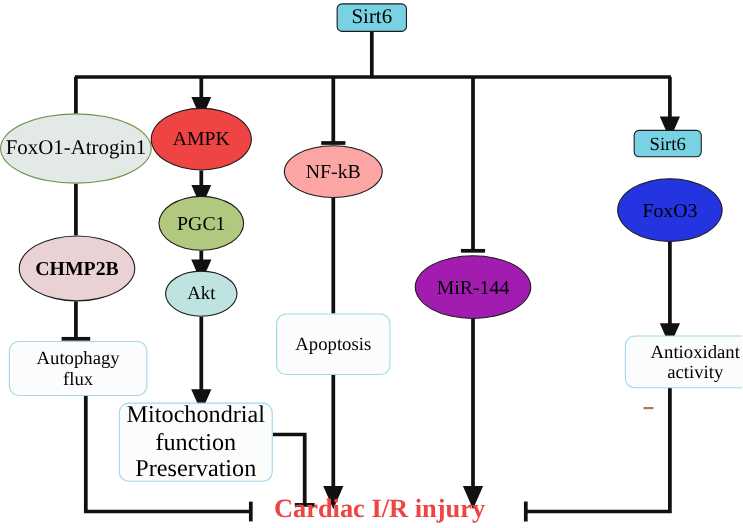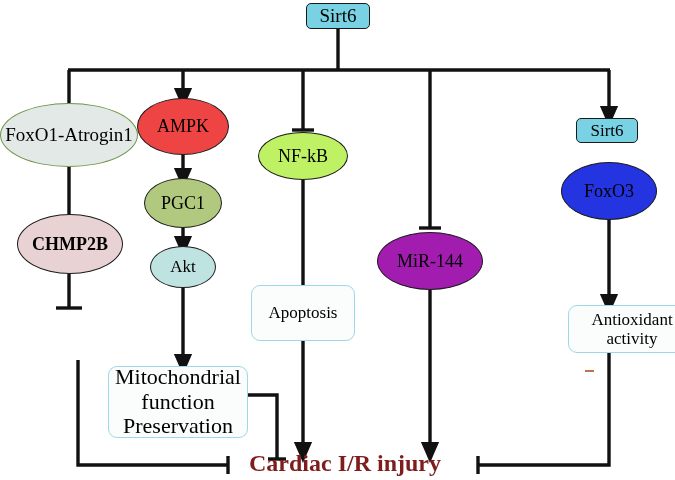--- a/index.html
+++ b/index.html
@@ -40,21 +40,21 @@
     background: #fbfcfc;
     border: 1.6px solid #9fd8e8;
   }
   .rectnode {
     border-radius: 5px;
     border: 1.4px solid #1b1b1b;
   }
   .title-node {
     position: absolute;
     font-weight: bold;
-    color: #7f1d1d;
+    color: #ef4444;
     white-space: nowrap;
   }
   .tick {
     position: absolute;
     background: #b5764f;
     height: 1.5px;
     width: 9px;
   }
 </style>
 </head>
@@ -122,40 +122,44 @@
   </div>
 
   <div class="node ellipse" style="left:0px; top:103px; width:138px; height:64px; background:#e2e9e6; border:1.7px solid #6f9446; font-size:19px;">
     <span>FoxO1-Atrogin1</span>
   </div>
 
   <div class="node ellipse" style="left:17px; top:214px; width:106px; height:60px; background:#e8d2d4; border:1.7px solid #1b1b1b; font-size:18px;font-weight:bold;">
     <span>CHMP2B</span>
   </div>
 
+  <div class="node boxnode" style="left:8px; top:310px; width:126px; height:50px; font-size:17px; flex-direction:column; line-height:1.12;">
+    <span>Autophagy</span>
+    <span>flux</span>
+  </div>
 
   <div class="node ellipse" style="left:137px; top:98px; width:92px; height:57px; background:#ef4444; border:1.7px solid #1b1b1b; font-size:18px;">
     <span>AMPK</span>
   </div>
 
   <div class="node ellipse" style="left:144px; top:178px; width:78px; height:50px; background:#b0c97e; border:1.7px solid #1b1b1b; font-size:18px;">
     <span>PGC1</span>
   </div>
 
   <div class="node ellipse" style="left:150px; top:246px; width:66px; height:42px; background:#bfe3e1; border:1.7px solid #1b1b1b; font-size:17px;">
     <span>Akt</span>
   </div>
 
   <div class="node boxnode" style="left:108px; top:366px; width:140px; height:72px; font-size:22px; flex-direction:column; line-height:1.12;">
     <span>Mitochondrial</span>
     <span>function</span>
     <span>Preservation</span>
   </div>
 
-  <div class="node ellipse" style="left:258px; top:132px; width:90px; height:48px; background:#bef264; border:1.7px solid #1b1b1b; font-size:18px;">
+  <div class="node ellipse" style="left:258px; top:132px; width:90px; height:48px; background:#fca5a5; border:1.7px solid #1b1b1b; font-size:18px;">
     <span>NF-kB</span>
   </div>
 
   <div class="node boxnode" style="left:251px; top:285px; width:104px; height:56px; font-size:17px;">
     <span>Apoptosis</span>
   </div>
 
   <div class="node ellipse" style="left:377px; top:232px; width:106px; height:58px; background:#a21caf; border:1.7px solid #1b1b1b; font-size:18px;">
     <span>MiR-144</span>
   </div>

